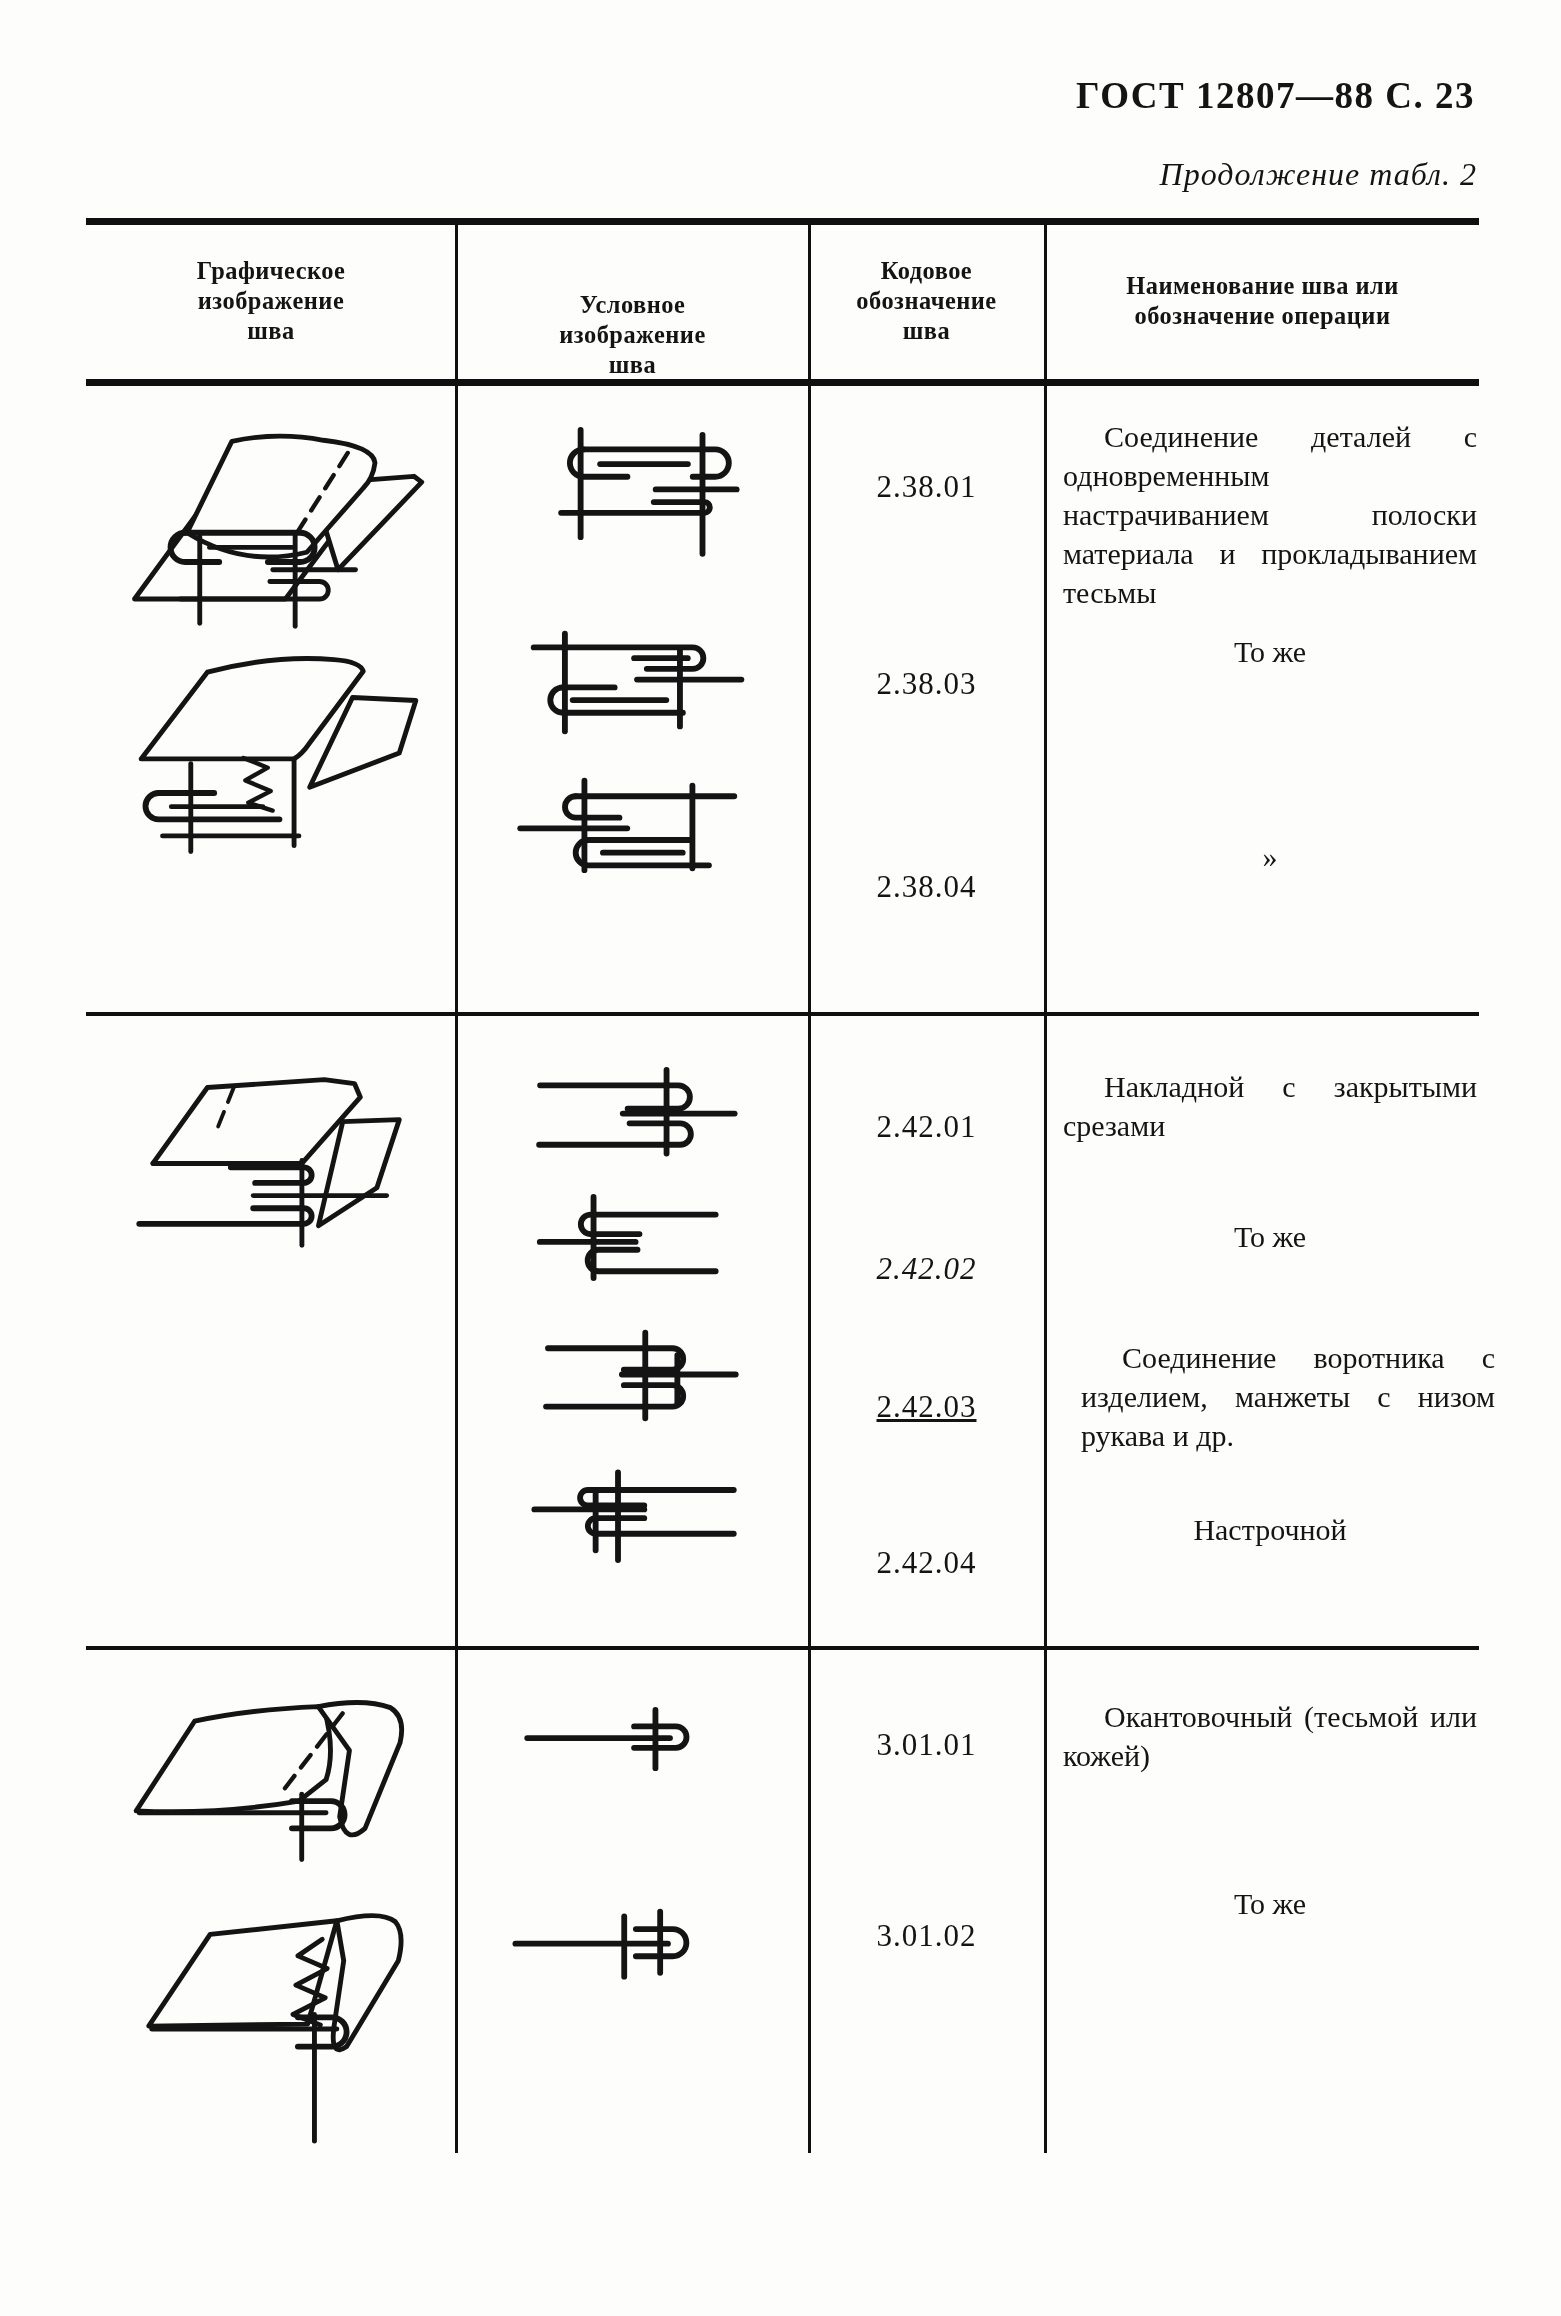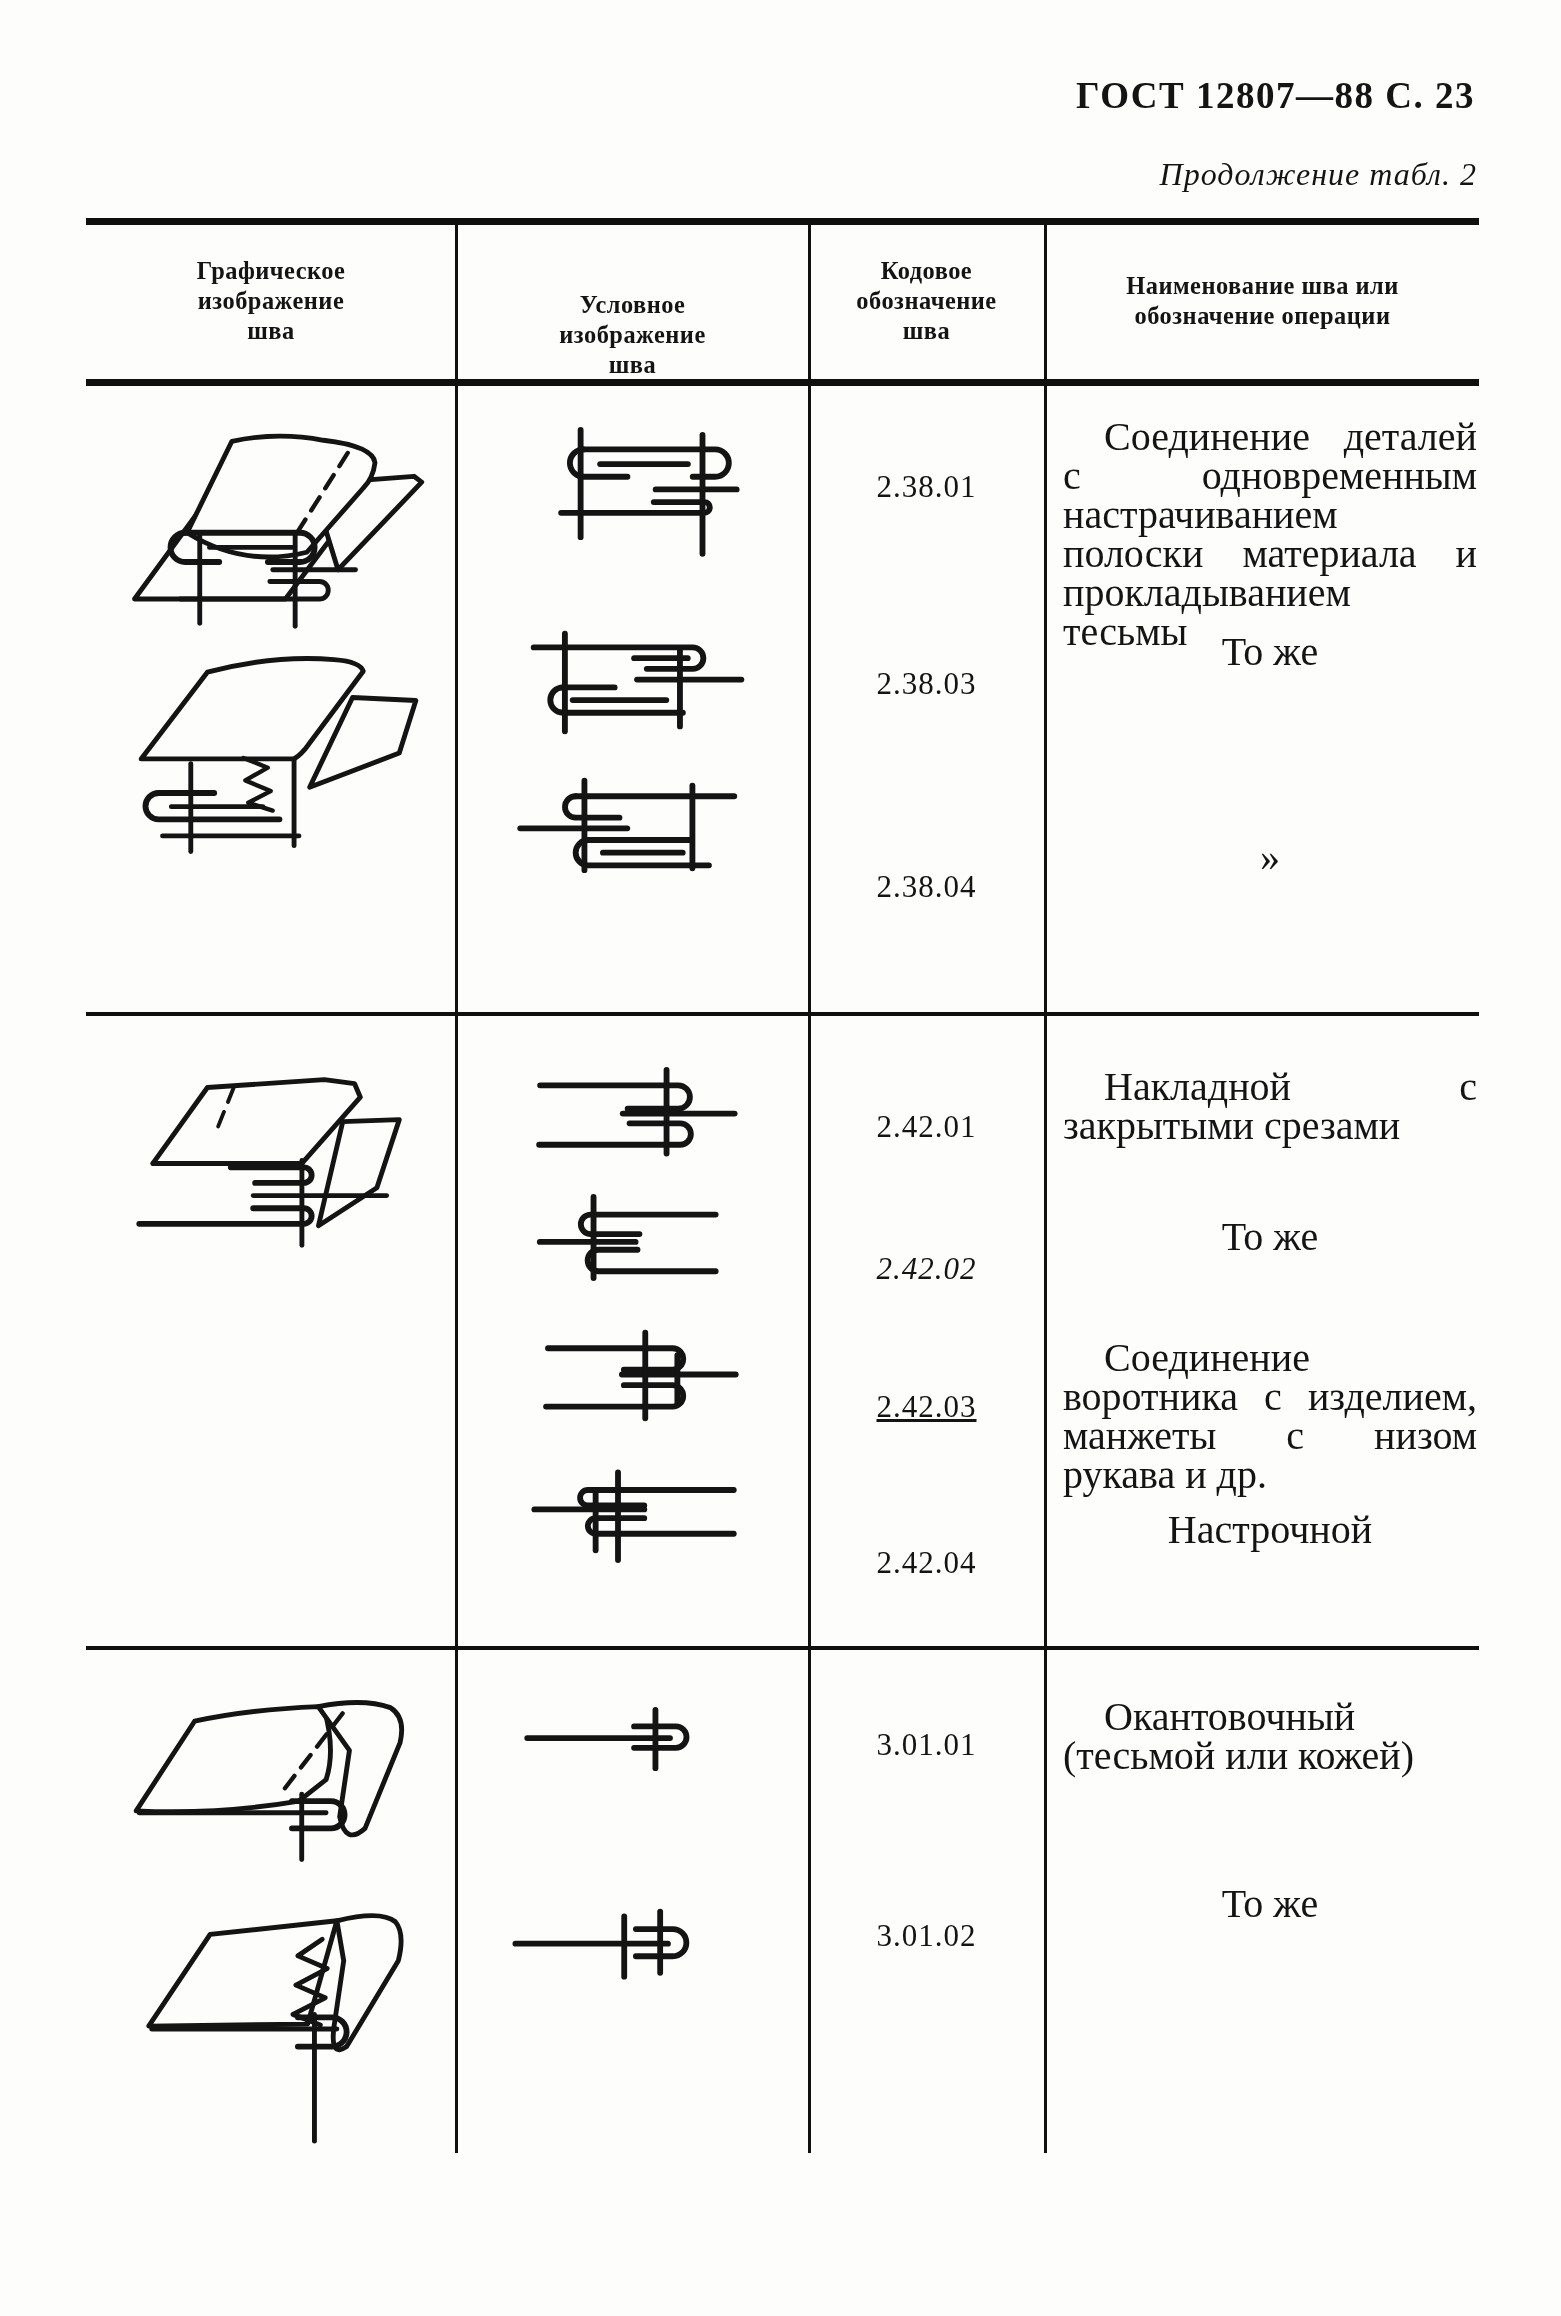--- a/index.html
+++ b/index.html
@@ -22,21 +22,21 @@
   .col-header{
     position:absolute;font-size:24.4px;font-weight:bold;line-height:30px;
     text-align:center;white-space:pre-line;letter-spacing:0.5px;
   }
   .code-cell{
     position:absolute;left:810px;width:233px;text-align:center;
     font-size:31px;letter-spacing:1px;margin-top:32px;
   }
   .name-cell{
     position:absolute;left:1063px;width:414px;
-    font-size:40px;line-height:39px;text-align:justify;text-indent:41px;
+    font-size:30px;line-height:39px;text-align:justify;text-indent:41px;
   }
   .name-center{text-align:center;text-indent:0;}
   svg{position:absolute;overflow:visible;}
   svg path, svg polyline, svg line, svg polygon{
     fill:none;stroke:#141414;stroke-linecap:round;stroke-linejoin:round;
   }
   svg .sheet{fill:#fdfdfc;}
   svg .dash{stroke-dasharray:16 11;}
 </style>
 </head>
@@ -172,21 +172,21 @@
   <path stroke-width="6" d="M70,38 V100"></path>
 </svg>
 
 <div class="code-cell" style="top:1077px;">2.42.01</div>
 <div class="code-cell" style="top:1219px;font-style:italic;">2.42.02</div>
 <div class="code-cell" style="top:1357px;text-decoration:underline;">2.42.03</div>
 <div class="code-cell" style="top:1513px;">2.42.04</div>
 
 <div class="name-cell" style="top:1067px;">Накладной с закрытыми срезами</div>
 <div class="name-cell name-center" style="top:1217px;">То же</div>
-<div class="name-cell" style="top:1338px;">Соединение воротника с изделием, манжеты с низом рукава и др.</div>
+<div class="name-cell" style="top:1338px;margin-left:18px;">Соединение воротника с изделием, манжеты с низом рукава и др.</div>
 <div class="name-cell name-center" style="top:1510px;">Настрочной</div>
 
 <svg style="left:102px;top:1692px;" width="341" height="224" viewBox="0 0 350 230">
   <path class="sheet" stroke-width="5" d="M35,122 L95,30 Q150,18 222,15 L228,17 Q240,60 230,90 L202,112 Q120,126 35,122 Z"></path>
   <path class="sheet" stroke-width="5" d="M222,15 Q268,6 296,16 Q312,26 306,52 L270,140 Q250,158 244,128 L254,60 Z"></path>
   <path class="dash" stroke-width="4.5" d="M247,22 L183,105"></path>
   <path stroke-width="5" d="M38,124 H230"></path>
   <path stroke-width="6" d="M195,112 H235 a14,14 0 0 1 0,28 H195"></path>
   <path stroke-width="5" d="M205,105 V172"></path>
 </svg>

